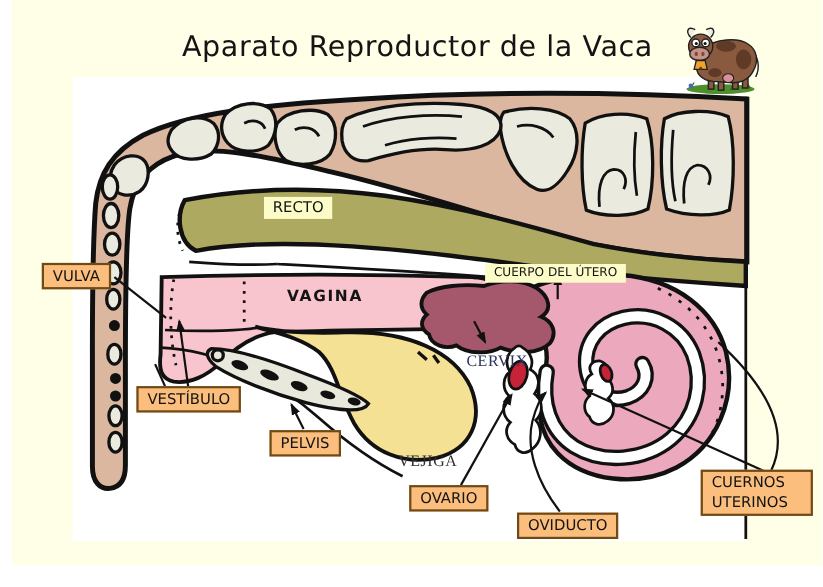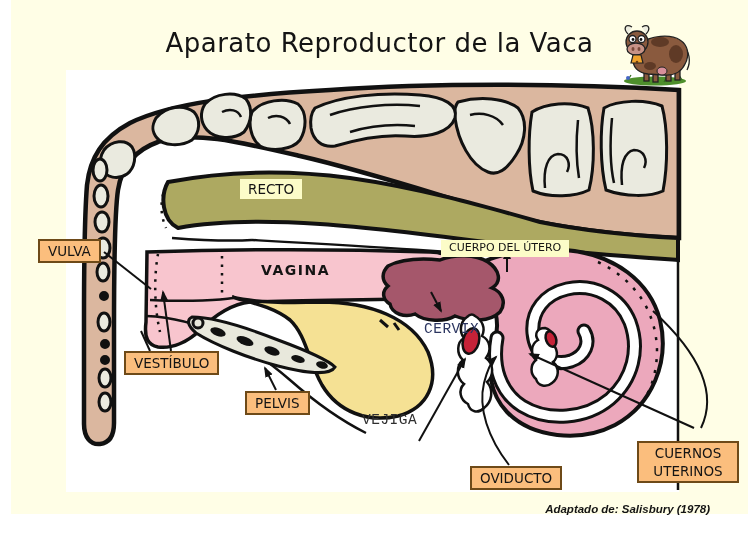--- a/index.html
+++ b/index.html
@@ -8,22 +8,22 @@
   #slide{position:absolute;left:11px;top:0;width:737px;height:514px;background:#FFFEE6;}
   #title{position:absolute;left:0;top:28px;width:737px;text-align:center;
          font-size:26px;color:#141414;letter-spacing:0.5px;}
   #cow{position:absolute;left:605px;top:22px;width:78px;height:64px;}
   #art{position:absolute;left:-11px;top:0;width:748px;height:534px;}
   .lbl{position:absolute;color:#141414;white-space:nowrap;}
   .box-orange{background:#FBBE7D;border:2px solid #6E4A18;padding:1px 8px;
               font-size:13.5px;line-height:1.35;}
   .box-cream{background:#FCFCC8;padding:1px 8px;font-size:13.5px;line-height:1.35;}
   .plain-bold{font-weight:bold;font-size:14px;letter-spacing:1.5px;}
-  .plain-mono{font-family:Liberation Mono, monospace;font-size:14.5px;letter-spacing:0.5px;text-align:center;}
-  #lbl-cuernos{width:82px;white-space:normal;text-align:center;margin-top:14px;}
+  .plain-mono{font-family:Liberation Serif, serif;font-size:14.5px;letter-spacing:0.5px;text-align:center;}
+  #lbl-cuernos{width:82px;white-space:normal;}
   #attribution{position:absolute;right:38px;top:503px;font-family:"Liberation Sans",sans-serif;
                font-style:italic;font-weight:bold;font-size:11.5px;color:#141414;}
 </style>
 </head>
 <body>
 
 <div id="page">
 <div id="slide">
 
   <div id="title">Aparato Reproductor de la Vaca</div>
@@ -220,18 +220,18 @@
   </svg>
 
   <div class="lbl box-cream" style="left:201px;top:179px;margin-left:28px;">RECTO</div>
   <div class="lbl box-cream" style="left:430px;top:240px;font-size:11px;">CUERPO DEL ÚTERO</div>
   <div class="lbl box-orange" style="left:27px;top:239px;">VULVA</div>
   <div class="lbl plain-bold" style="left:250px;top:262px;">VAGINA</div>
   <div class="lbl plain-mono" style="left:413px;top:321px;color:#2B3560;">CERVIX</div>
   <div class="lbl box-orange" style="left:113px;top:351px;">VESTÍBULO</div>
   <div class="lbl box-orange" style="left:234px;top:391px;">PELVIS</div>
   <div class="lbl plain-mono" style="left:351px;top:365px;color:#2F2F2F;margin-top:47px;">VEJIGA</div>
+  <div class="lbl box-orange" style="left:361px;top:441px;">OVARIO</div>
   <div class="lbl box-orange" style="left:459px;top:466px;">OVIDUCTO</div>
   <div class="lbl box-orange" id="lbl-cuernos" style="left:626px;top:427px;">CUERNOS UTERINOS</div>
 
-  <div id="attribution">Adaptado de: Salisbury (1978)</div>
 </div>
 </div>
 
 </body></html>

